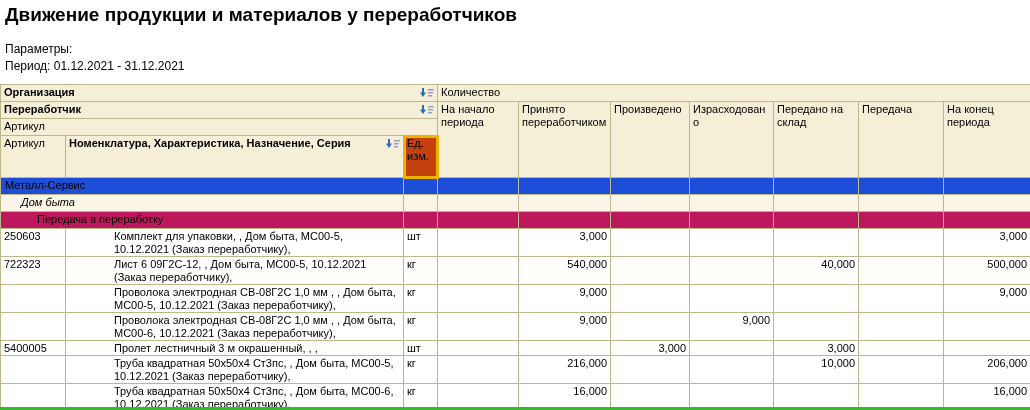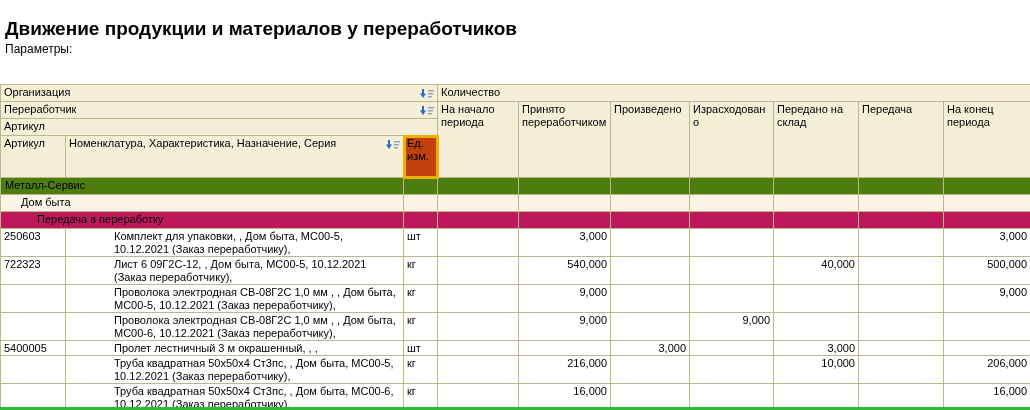--- a/index.html
+++ b/index.html
@@ -1,55 +1,56 @@
 <!DOCTYPE html>
 <html><head>
 <meta charset="utf-8">
 <style>
   html,body{margin:0;padding:0;background:#fff;}
   .page{position:relative;width:1030px;height:410px;overflow:hidden;background:#fff;
         font-family:"Liberation Sans",sans-serif;color:#000;}
-  .title{position:absolute;top:18px;left:5px;font-size:19px;font-weight:bold;white-space:nowrap;}
+  .title{position:absolute;top:4px;left:5px;font-size:19px;font-weight:bold;white-space:nowrap;}
   .params{position:absolute;top:41px;left:5px;display:flex;font-size:12px;flex-direction:column;}
   .params .plabel{width:88px;line-height:17px;}
   .params .pvals div{line-height:17px;}
 
   table.rep{position:absolute;top:84px;left:0;width:1030px;border-collapse:collapse;
             table-layout:fixed;font-size:11px;}
   table.rep td{border:1px solid #BFB78C;padding:1px 3px 0 3px;vertical-align:top;
                line-height:13px;overflow:hidden;}
   .hdr{background:#F6EFD7;overflow-wrap:break-word;word-break:break-word;}
   .h17{height:17px;}
   .h42{height:42px;}
   .h27{height:27px;}
   .h14{height:14px;padding-left:8px;}
   .num{text-align:right;}
   .nom{padding-left:48px !important;overflow-wrap:break-word;}
   .art{padding-left:3px;}
-  .g1 td{background:#4d7c0f;}
+  .g1 td{background:#1d4ed8;}
   .g2 td{background:#FAF5E7;}
   .g3 td{background:#be185d;}
   .lvl0{padding-left:4px !important;}
-  .lvl1{padding-left:20px !important;}
+  .lvl1{padding-left:20px !important;font-style:italic;}
   .lvl2{padding-left:36px !important;}
   .selected{background:#c2410c;outline:3px solid #EDB200;outline-offset:-2px;}
-  .hflex{display:flex;justify-content:space-between;align-items:flex-end;}
+  .hflex{display:flex;justify-content:space-between;align-items:center;font-weight:bold;}
   .hflex .sico{flex:0 0 auto;margin-left:2px;margin-top:1px;}
   .greenstrip{position:absolute;left:0;bottom:0;width:1030px;height:3px;background:#33BB33;}
 </style>
 </head>
 <body>
 
 <div class="page">
 
   <div class="title">Движение продукции и материалов у переработчиков</div>
 
   <div class="params">
     <div class="plabel">Параметры:</div>
     <div class="pvals">
+      <div>Период: 01.12.2021 - 31.12.2021</div>
     </div>
   </div>
 
   <table class="rep">
     <colgroup>
       <col style="width:65px">
         <col style="width:338px">
         <col style="width:34px">
       <col style="width:81px">
         <col style="width:92px">

